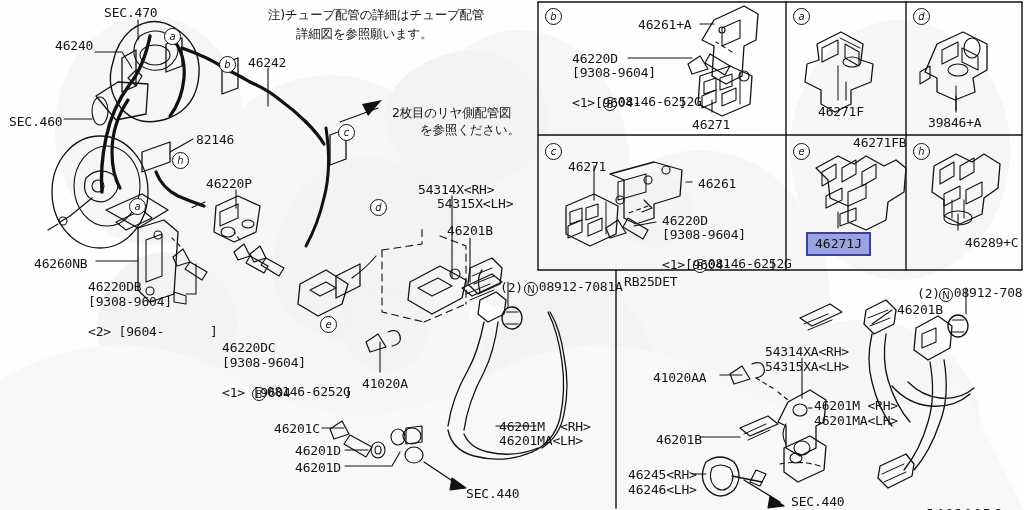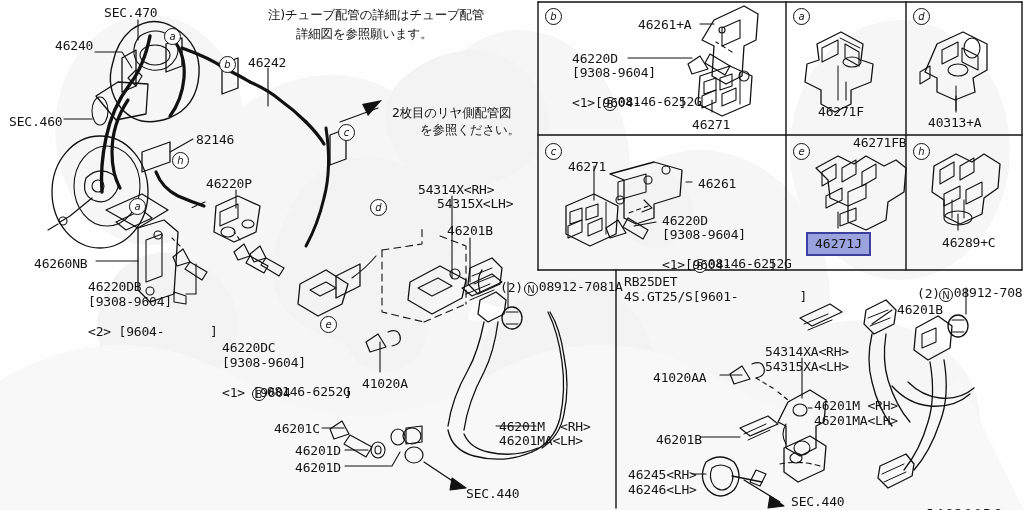--- a/index.html
+++ b/index.html
@@ -468,37 +468,36 @@
     <div class="lbl" style="left:572px; top:66px;">[9308-9604]</div>
     <div class="lbl" style="left:557px; top:81px;">
       <span class="badge">B</span><span>08146-6252G</span>
     </div>
     <div class="lbl" style="left:572px; top:96px;">&lt;1&gt;[9604-     ]</div>
     <div class="lbl" style="left:692px; top:118px;">46271</div>
 
     <div class="lbl" style="left:818px; top:105px;">46271F</div>
     <div class="lbl" style="left:818px; top:136px;margin-left:35px;">46271FB</div>
 
-    <div class="lbl" style="left:928px; top:116px;">40313+A</div>
+    <div class="lbl" style="left:928px; top:116px;">39846+A</div>
 
     <div class="lbl" style="left:568px; top:160px;">46271</div>
     <div class="lbl" style="left:698px; top:177px;">46261</div>
     <div class="lbl" style="left:662px; top:214px;">46220D</div>
     <div class="lbl" style="left:662px; top:228px;">[9308-9604]</div>
     <div class="lbl" style="left:647px; top:243px;">
       <span class="badge">B</span><span>08146-6252G</span>
     </div>
     <div class="lbl" style="left:662px; top:258px;">&lt;1&gt;[9604-     ]</div>
 
     <div class="hl" style="left:806px; top:232px;">46271J</div>
 
-    <div class="lbl" style="left:942px; top:236px;">46289+C</div>
+    <div class="lbl" style="left:965px; top:236px;">46289+C</div>
 
     <div class="lbl" style="left:624px; top:275px;">RB25DET</div>
-    <div class="lbl" style="left:624px; top:290px;">4S.GT25/S[9601-        ]</div>
 
     <div class="lbl" style="left:893px; top:272px;">
       <span class="badge">N</span><span>08912-7081A</span>
     </div>
     <div class="lbl" style="left:917px; top:287px;">(2)</div>
 
     <div class="lbl" style="left:897px; top:303px;">46201B</div>
     <div class="lbl" style="left:653px; top:371px;">41020AA</div>
     <div class="lbl" style="left:656px; top:433px;">46201B</div>
     <div class="lbl" style="left:791px; top:495px;">SEC.440</div>

